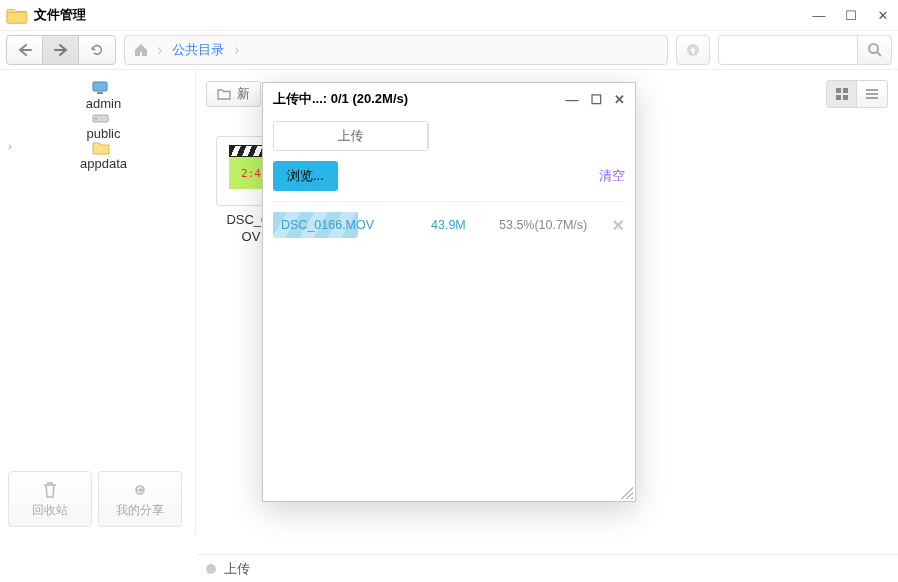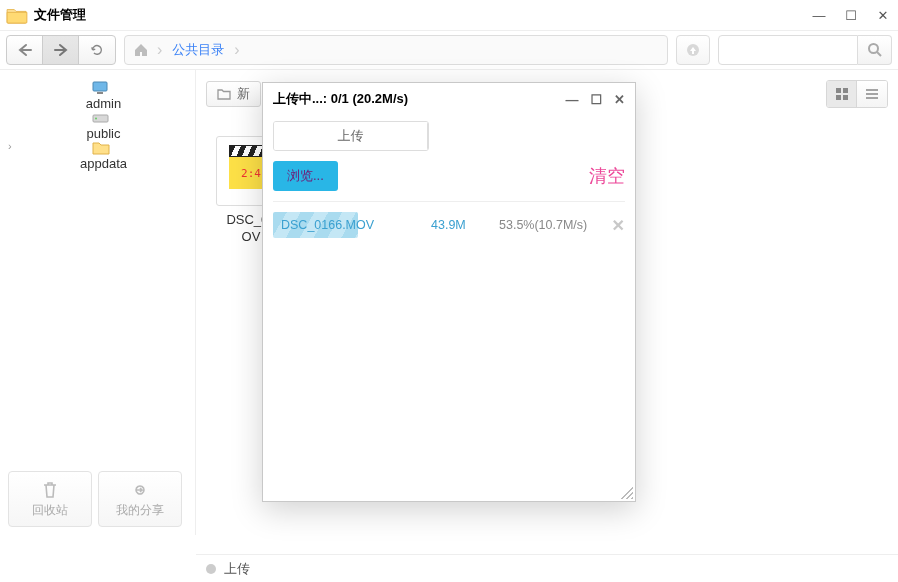--- a/index.html
+++ b/index.html
@@ -41,40 +41,40 @@
     .main-toolbar { display: flex; align-items: center; gap: 6px; }
     .mt-btn { height: 26px; border: 1px solid #d7d7d7; border-radius: 3px; padding: 0 10px; display: flex; align-items: center; gap: 6px; color: #666; cursor: pointer; background: linear-gradient(#fff,#f4f4f4); }
     .view-grp { margin-left: auto; display: flex; border: 1px solid #d7d7d7; border-radius: 3px; overflow: hidden; }
     .vg-btn { width: 30px; height: 26px; display: flex; align-items: center; justify-content: center; color: #888; cursor: pointer; background: linear-gradient(#fff,#f4f4f4); border-right: 1px solid #d7d7d7; }
     .vg-btn:last-child { border-right: 0; }
     .vg-btn.active { background: #e9e9e9; }
 
     .file-thumb { margin-top: 28px; width: 90px; text-align: center; }
     .thumb-box { width: 70px; height: 70px; margin: 0 auto 6px; border: 1px solid #ddd; border-radius: 3px; display: flex; align-items: center; justify-content: center; background: #fff; position: relative; }
     .clap-top { position: absolute; top: 8px; width: 44px; height: 12px; background: repeating-linear-gradient(115deg,#222 0 5px,#fff 5px 10px); border: 1px solid #222; }
-    .clap-body { position: absolute; top: 20px; width: 44px; height: 32px; background: #fde047; color: #e33; font-size: 11px; display: flex; align-items: center; justify-content: center; font-family: monospace; }
+    .clap-body { position: absolute; top: 20px; width: 44px; height: 32px; background: #bef264; color: #e33; font-size: 11px; display: flex; align-items: center; justify-content: center; font-family: monospace; }
     .thumb-name { font-size: 12px; color: #333; line-height: 1.3; white-space: pre-line; }
 
     .statusbar { position: absolute; bottom: 0; left: 196px; right: 0; height: 28px; border-top: 1px solid #eee; display: flex; align-items: center; padding: 0 10px; gap: 8px; color: #555; background:#fff; }
     .statusbar .dot { width: 10px; height: 10px; border-radius: 50%; background: #ccc; }
 
     
     .dialog { position: absolute; left: 262px; top: 82px; width: 374px; height: 420px; border: 1px solid #c8c8c8; background: #fff; box-shadow: 0 8px 30px rgba(0,0,0,.18); display: flex; flex-direction: column; }
     .dlg-title { height: 32px; display: flex; align-items: center; padding: 0 10px; font-weight: bold; font-size: 13px; }
     .dlg-title .wc { margin-left: auto; display: flex; gap: 12px; color: #666; }
     .dlg-title .wc span { cursor: pointer; }
 
     .dlg-tabs { display: flex; border: 1px solid #ddd; border-radius: 3px; margin: 6px 10px 0; width: 156px; overflow: hidden; }
     .dlg-tab { flex: 1; height: 28px; display: flex; align-items: center; justify-content: center; color: #666; cursor: pointer; background: linear-gradient(#fbfbfb,#eee); }
     .dlg-tab.active { background: #fff; }
     .dlg-tab:first-child { border-right: 1px solid #ddd; }
 
     .dlg-bar { display: flex; align-items: center; margin: 10px 10px 0; }
-    .browse-btn { height: 30px; padding: 0 14px; background: #29b6e6; color: #701a75; border-radius: 3px; display: flex; align-items: center; cursor: pointer; font-size: 13px; }
-    .clear-link { margin-left: auto; color: #ec4899; cursor: pointer; font-size: 18px; }
+    .browse-btn { height: 30px; padding: 0 14px; background: #29b6e6; color: #000000; border-radius: 3px; display: flex; align-items: center; cursor: pointer; font-size: 13px; }
+    .clear-link { margin-left: auto; color: #8b5cf6; cursor: pointer; font-size: 13px; }
 
     .dlg-sep { height: 1px; background: #eee; margin: 10px 10px 0; }
 
     .upload-row { display: flex; align-items: center; margin: 10px 10px 0; height: 26px; position: relative; }
     .ur-name { width: 158px; position: relative; color: #3aa0d0; font-size: 12.5px; padding: 4px 8px; overflow: hidden; z-index: 2; }
     .ur-prog { position: absolute; left: 0; top: 0; bottom: 0; background: repeating-linear-gradient(120deg,#a9dbef 0 12px,#c4e7f5 12px 24px); z-index: 1; border-radius: 2px; }
     .ur-size { width: 58px; color: #3aa0d0; font-size: 12.5px; }
     .ur-rate { flex: 1; text-align: left; padding-left: 10px; color: #888; font-size: 12.5px; }
     .ur-del { color: #c8c8c8; font-size: 16px; cursor: pointer; font-weight: bold; }
 

